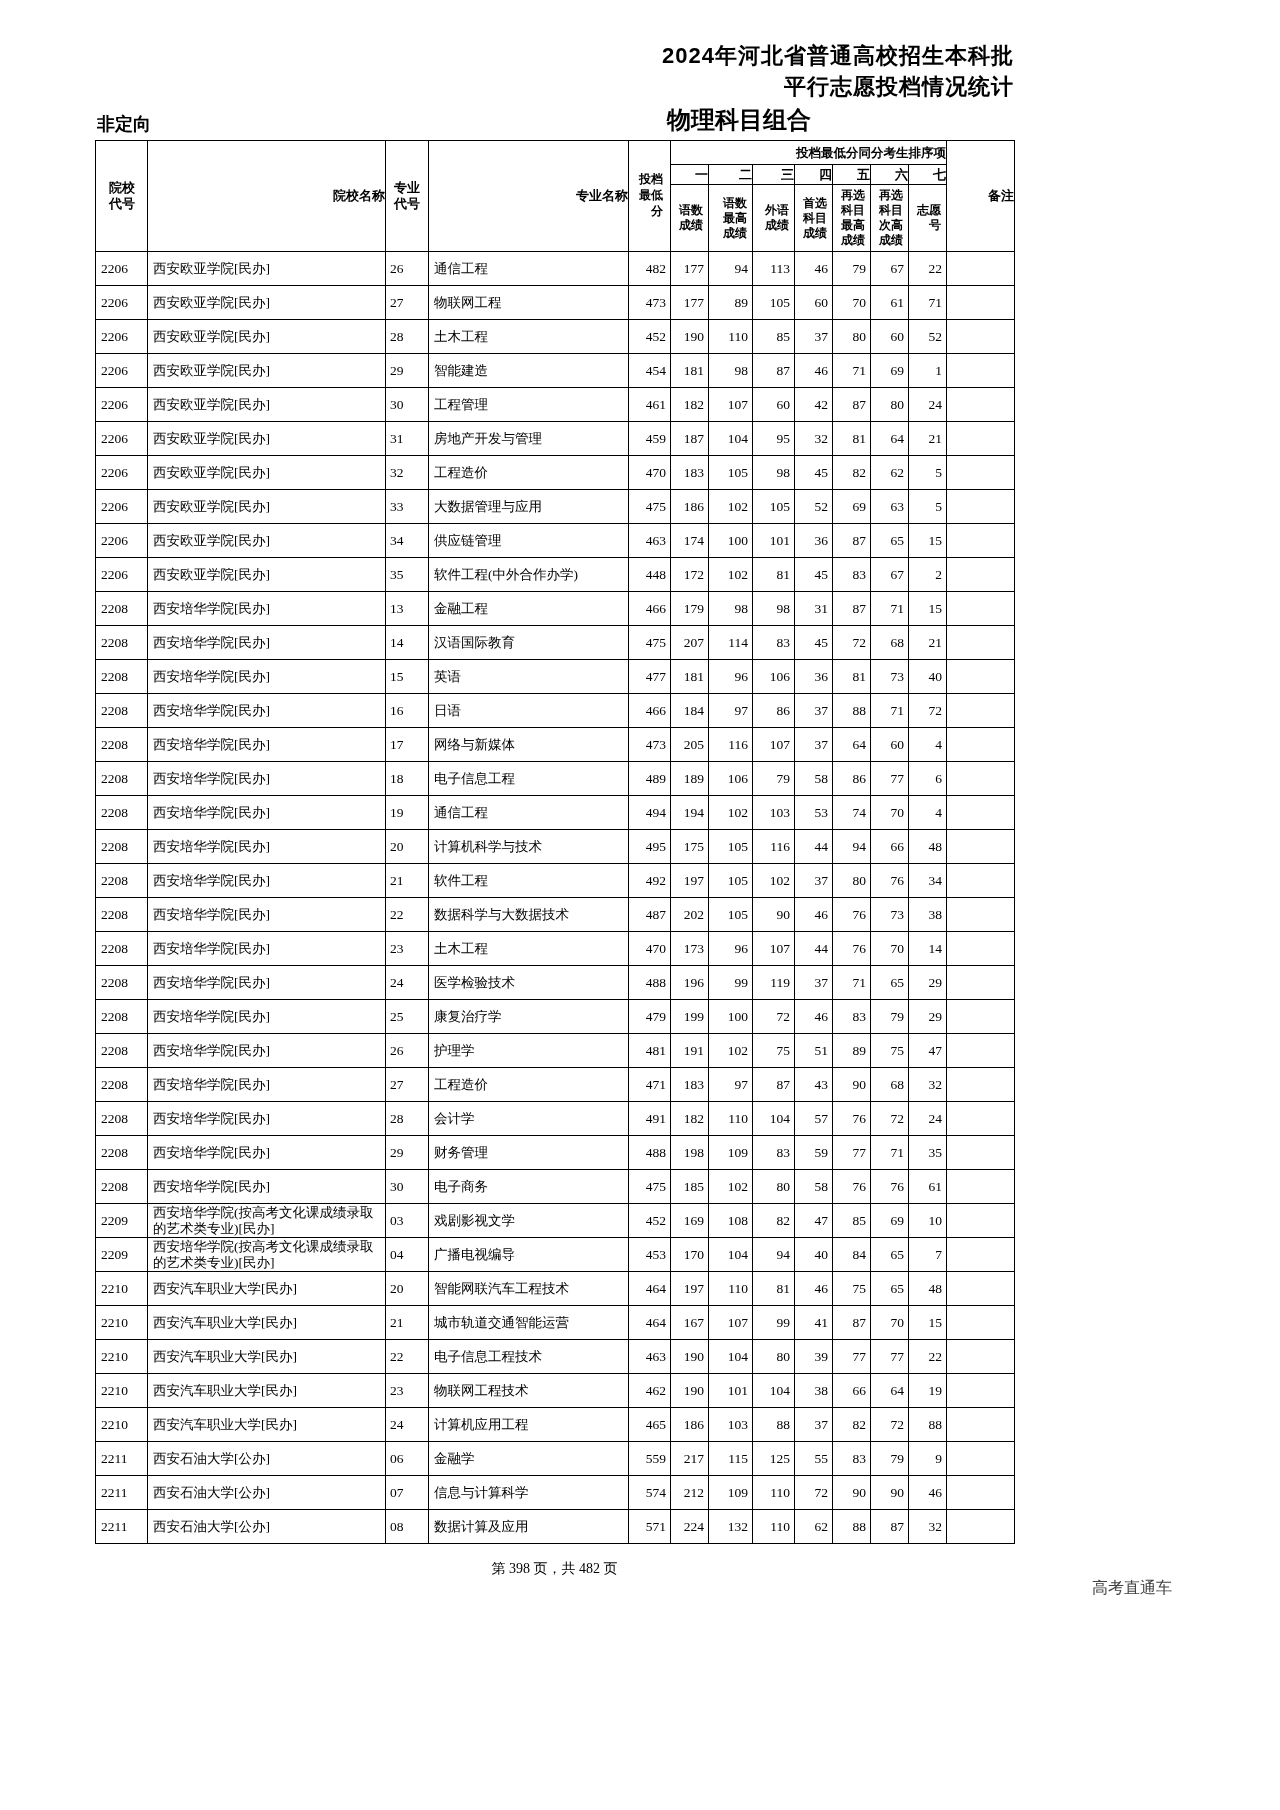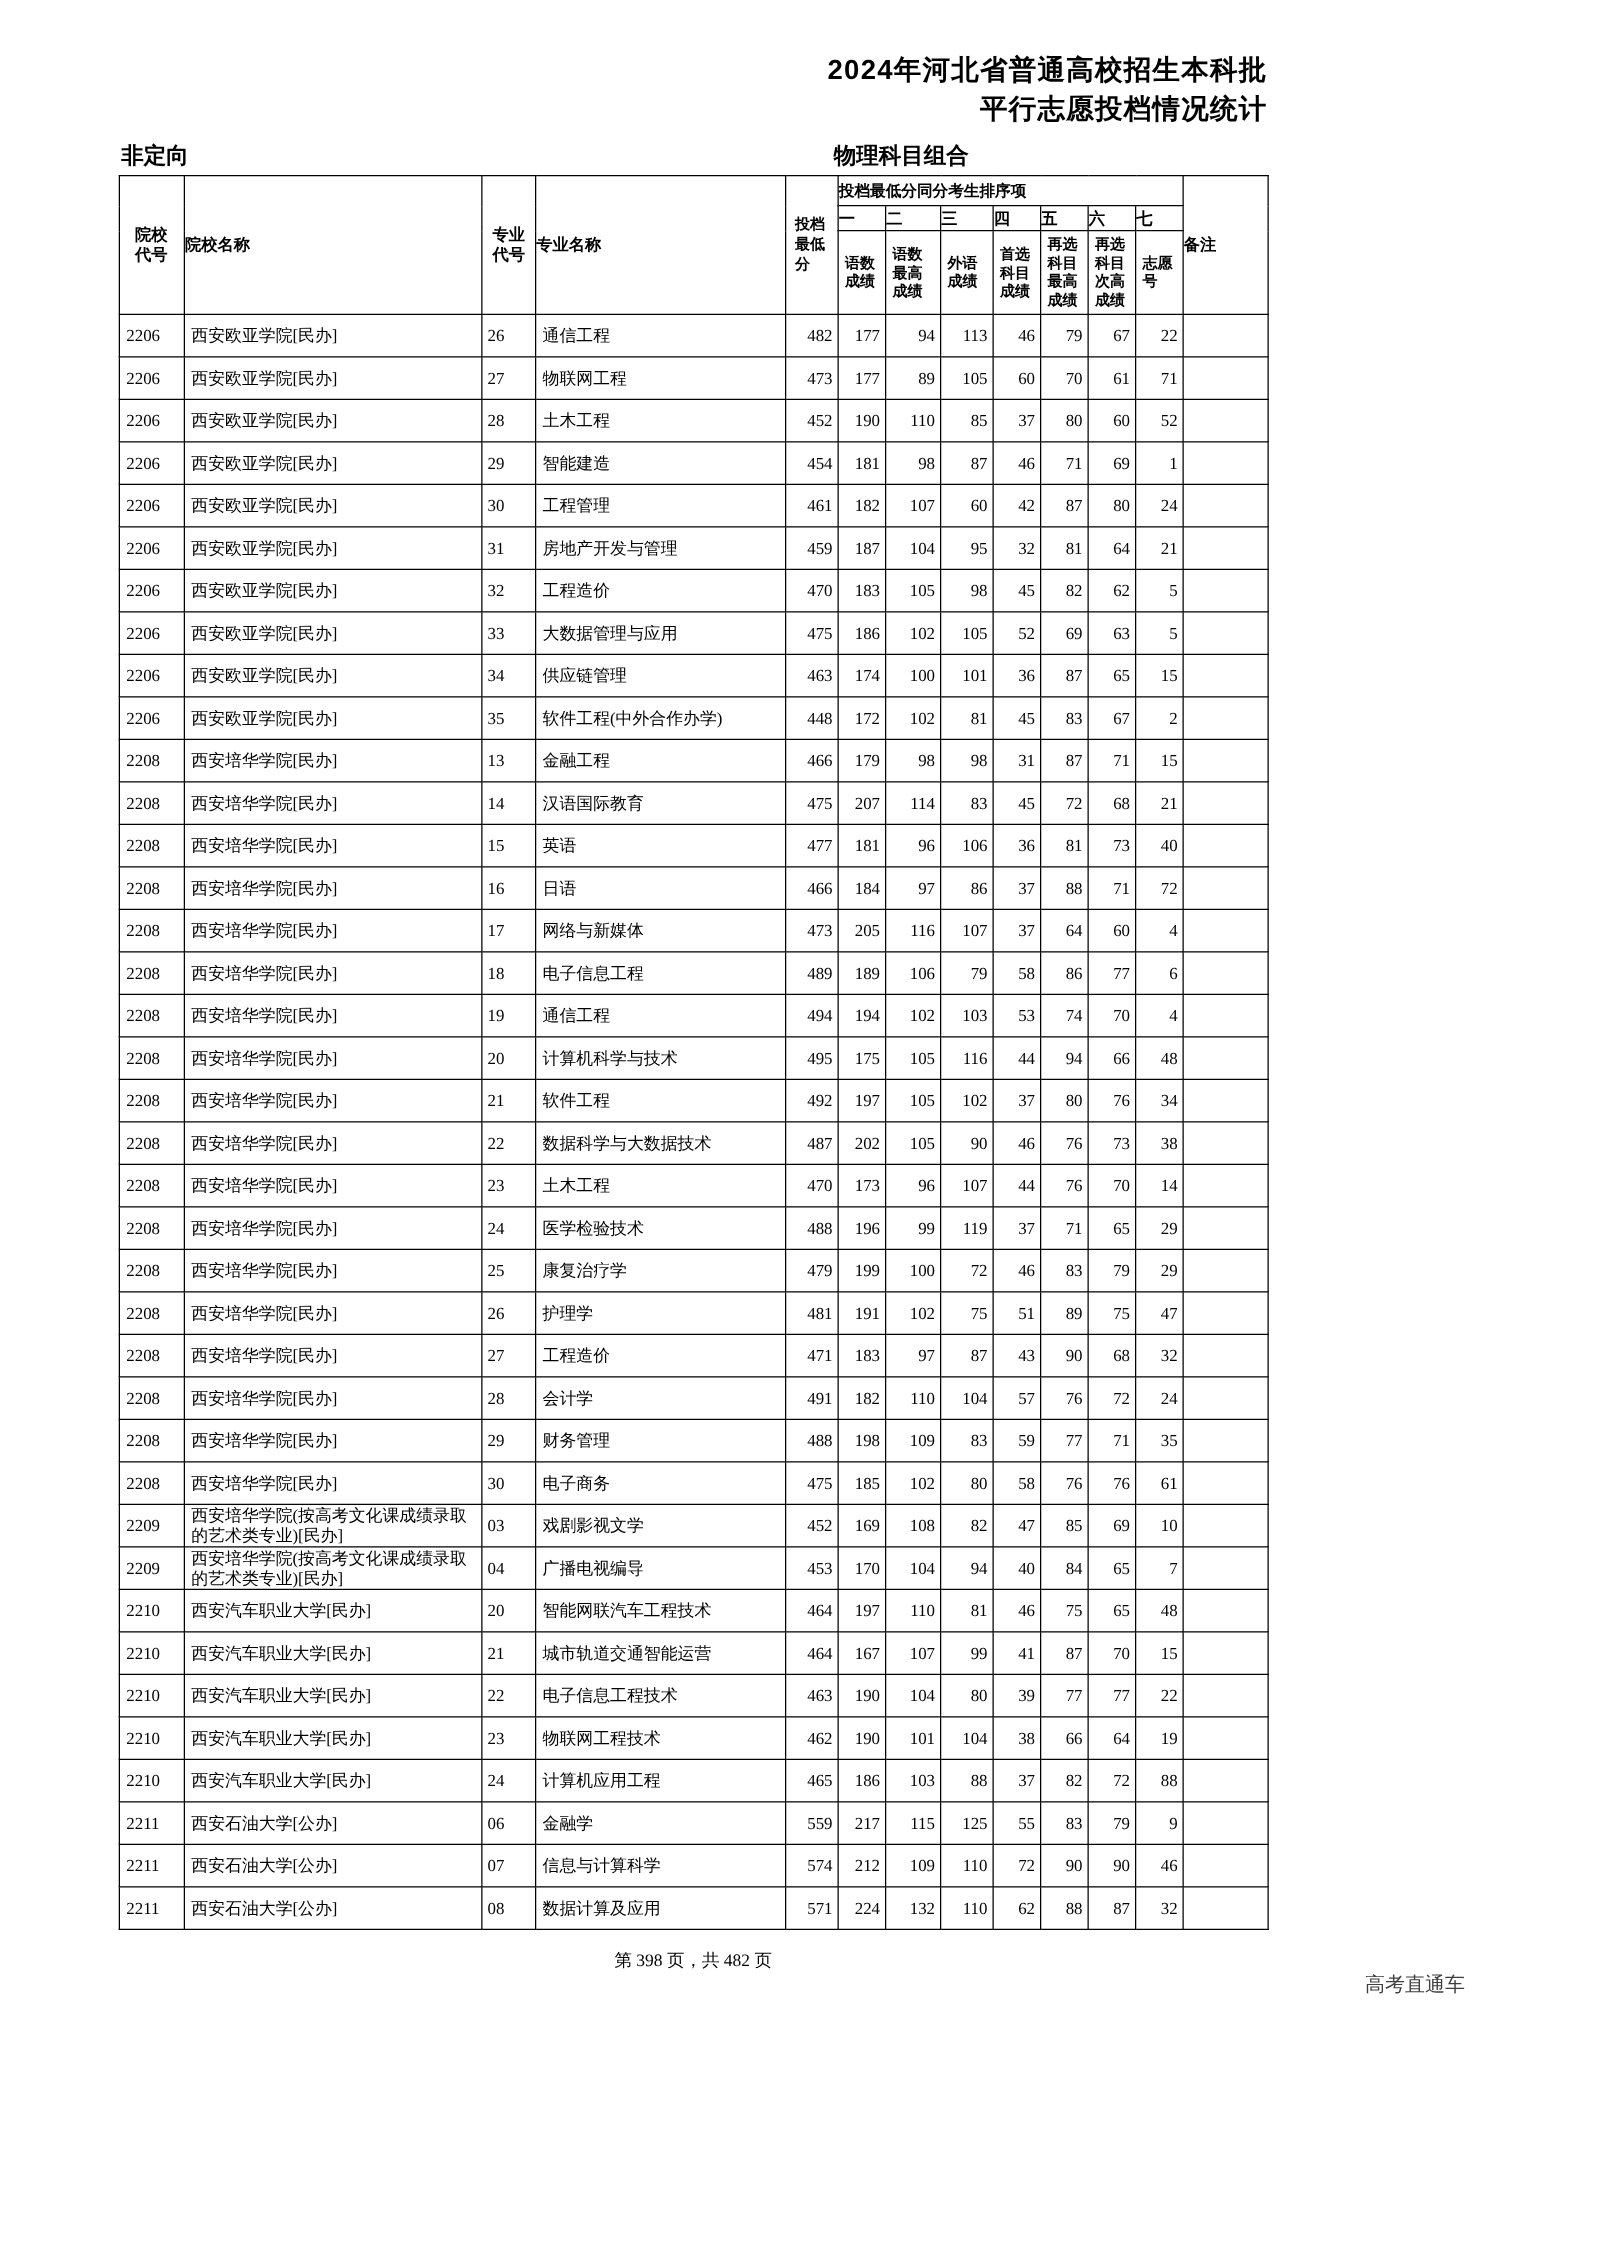--- a/index.html
+++ b/index.html
@@ -17,25 +17,25 @@
     font-family:"Liberation Sans","DejaVu Sans",sans-serif;
     font-weight:bold; font-size:22px; line-height:31px;
     letter-spacing:1px;
   }
   .labels {
     position:relative; height:32px; margin-top:6px;
     font-family:"Liberation Sans","DejaVu Sans",sans-serif;
     font-weight:bold;
   }
   .label-left  { position:absolute; left:2px;  bottom:4px; font-size:18px; }
-  .label-right { position:absolute; left:572px; bottom:4px; font-size:18px;margin-top:28px; }
+  .label-right { position:absolute; left:572px; bottom:4px; font-size:24px;margin-top:28px; }
 
   table { border-collapse:collapse; width:919px; table-layout:fixed; }
   th, td { border:1px solid #000; vertical-align:middle; }
-  thead th { font-weight:bold; text-align:left;margin-left:32px; }
+  thead th { font-weight:bold; text-align:right;margin-left:32px; }
   .hmain { font-size:13px; line-height:16px; }
   .hnum  { font-size:13px; height:20px; }
   .hsub  { font-size:12px; line-height:15px; word-break:break-all; padding:3px 5px; }
   .wrap-code { word-break:break-all; padding:0 12px; }
   .wrap-mcode { word-break:break-all; padding:0 8px; }
   .wrap-min { word-break:break-all; padding:0 7px; font-size:12px;font-family:Liberation Mono, monospace; }
   .hgroup { height:24px; font-size:12.5px; }
 
   tbody td {
     font-size:13.5px; height:34px; padding:0 4px;

